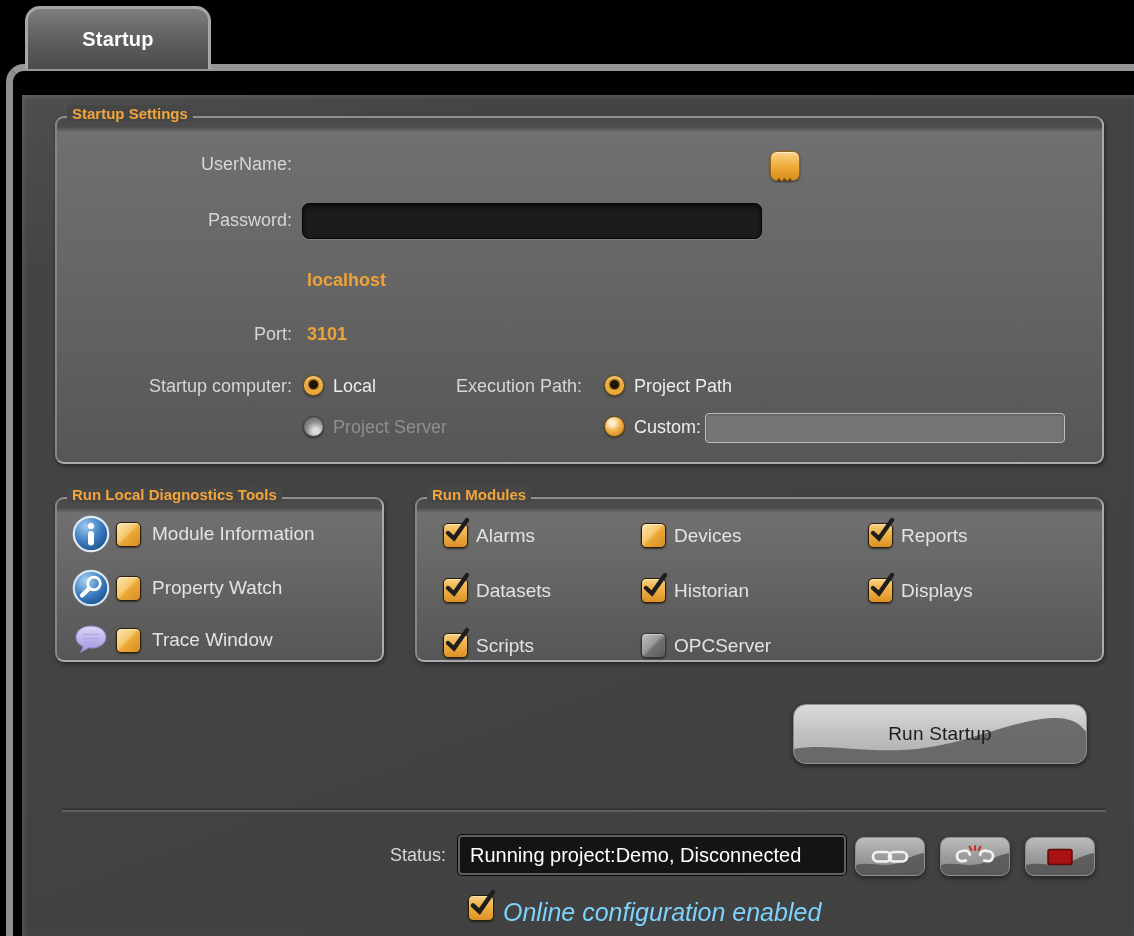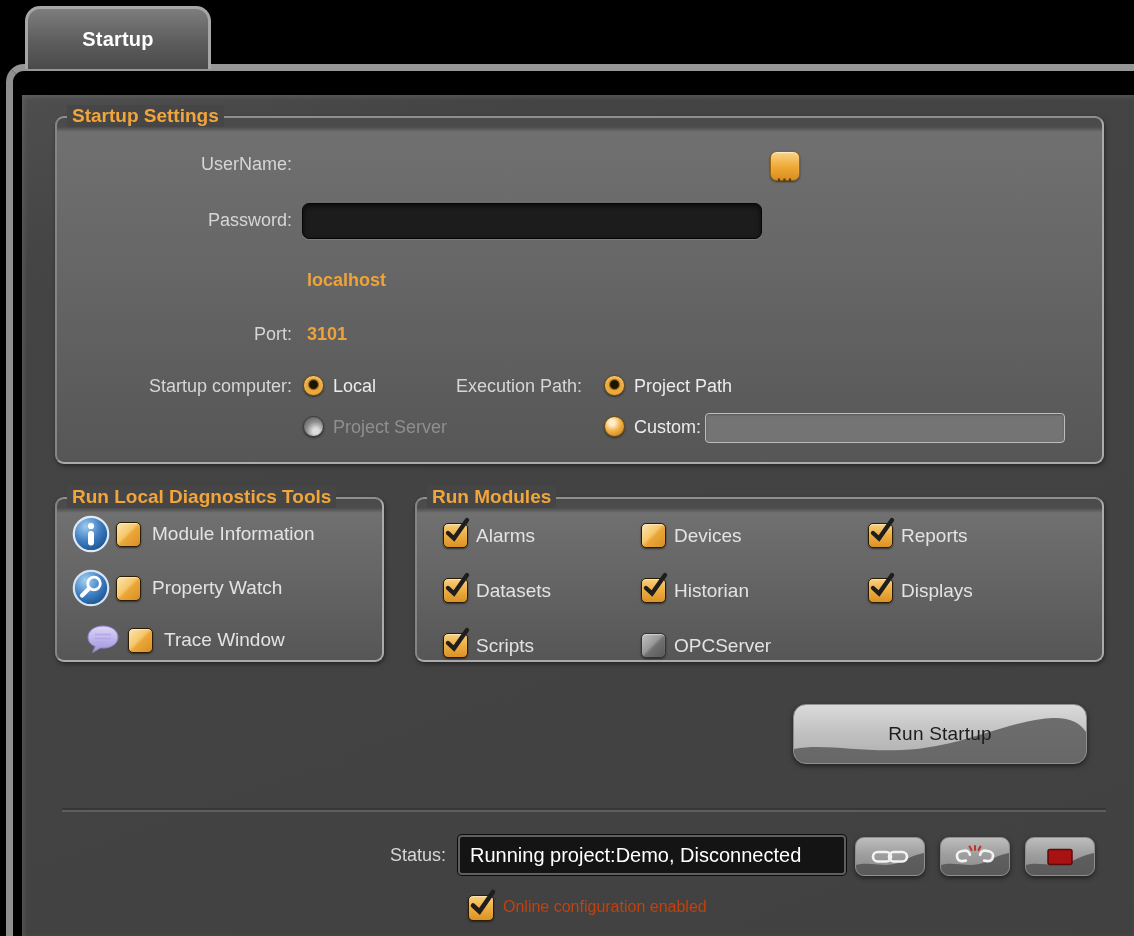--- a/index.html
+++ b/index.html
@@ -21,21 +21,21 @@
   .panel{position:absolute;left:22px;top:95px;right:0;bottom:0;
          background:linear-gradient(160deg,#4e4e4e 0%,#444 15%,#414141 100%);
          box-shadow:inset 2px 2px 5px rgba(255,255,255,.10);}
 
   
   .groupbox{position:absolute;border:2px solid;border-color:#8f8f8f #ababab #ababab #858585;
             border-radius:9px;
             background:linear-gradient(180deg,#4a4a4a 0px,#4c4c4c 9px,#707070 14px,#666 45%,#565656 100%);
             box-shadow:1px 2px 4px rgba(0,0,0,.45);}
   .legend{position:absolute;top:-13px;left:10px;padding:0 5px;background:#464646;
-          color:#f2a53a;font-size:19px;font-weight:bold;white-space:nowrap;border-radius:3px;}
+          color:#f2a53a;font-size:15px;font-weight:bold;white-space:nowrap;border-radius:3px;}
 
   .lbl{position:absolute;color:#d6d6d6;font-size:18px;}
   .lbl-r{text-align:right;}
   .val-orange{position:absolute;color:#eda339;font-size:18px;font-weight:bold;}
 
   .tinput{position:absolute;box-sizing:border-box;background:#1c1c1c;color:#fff;
           border:1px solid #060606;border-radius:7px;font-weight:bold;font-size:18px;
           padding:0 10px;font-family:inherit;
           box-shadow:inset 0 2px 5px rgba(0,0,0,.65),0 1px 0 rgba(255,255,255,.14);}
 
@@ -156,21 +156,21 @@
         </radialGradient>
           </defs>
         <circle cx="19" cy="19" r="17.2" fill="url(#gb1)" stroke="#dfeaf5" stroke-width="2.2"></circle>
         <circle cx="19" cy="11" r="3.1" fill="#fff"></circle>
         <rect x="16" y="16" width="6" height="14.5" rx="3" fill="#fff"></rect>
       </svg>
       <span class="cb un" style="left:59px;top:7px;"></span>
       <span class="item-lbl" style="left:95px;top:8px;">Module Information</span>
     </div>
 
-    <div class="diag-row" style="left:12px;top:122px;width:320px;">
+    <div class="diag-row" style="left:0;top:122px;width:320px;">
       <svg class="icon36" style="left:15px;top:0;" viewBox="0 0 38 38">
         <defs>
             <linearGradient id="gp1" x1="0" y1="0" x2="0" y2="1">
           <stop offset="0%" stop-color="#ded6f8"></stop>
               <stop offset="100%" stop-color="#a093dd"></stop>
         </linearGradient>
           </defs>
         <path d="M19 5 C10 5 4 10 4 16.2 C4 20.5 6.8 23.8 11.2 25.4 L8.6 31.5 L16.4 26.9 C17.2 27 18.1 27.1 19 27.1 C28 27.1 34 22.2 34 16.2 C34 10 28 5 19 5 Z" fill="url(#gp1)" stroke="#8f83c9" stroke-width="1"></path>
         <line x1="11" y1="13.5" x2="27" y2="13.5" stroke="#b3a7e6" stroke-width="1.6"></line>
         <line x1="11" y1="17.5" x2="27" y2="17.5" stroke="#b3a7e6" stroke-width="1.6"></line>
@@ -287,15 +287,15 @@
         <rect x="1" y="1.5" width="24" height="15" rx="2" fill="#a81212" stroke="#5d0a0a" stroke-width="1.5"></rect>
       </svg>
     </div>
   </div>
 
   <span class="cb ck" style="left:468px;top:895px;width:24px;height:24px;">
     <svg width="24" height="24" viewBox="0 0 24 24">
         <path d="M4 14.5 L10.5 20.5 L24 1" fill="none" stroke="#1e1e1e" stroke-width="4.6" stroke-linecap="round"></path>
       </svg>
   </span>
-  <span class="lbl" style="left:503px;top:898px;font-size:16px;color:#c2410c;">Online configuration enabled</span>
+  <span class="lbl" style="left:503px;top:898px;font-size:25px;color:#7dd3fc;font-style:italic;">Online configuration enabled</span>
 
 </div>
 
 </body></html>

